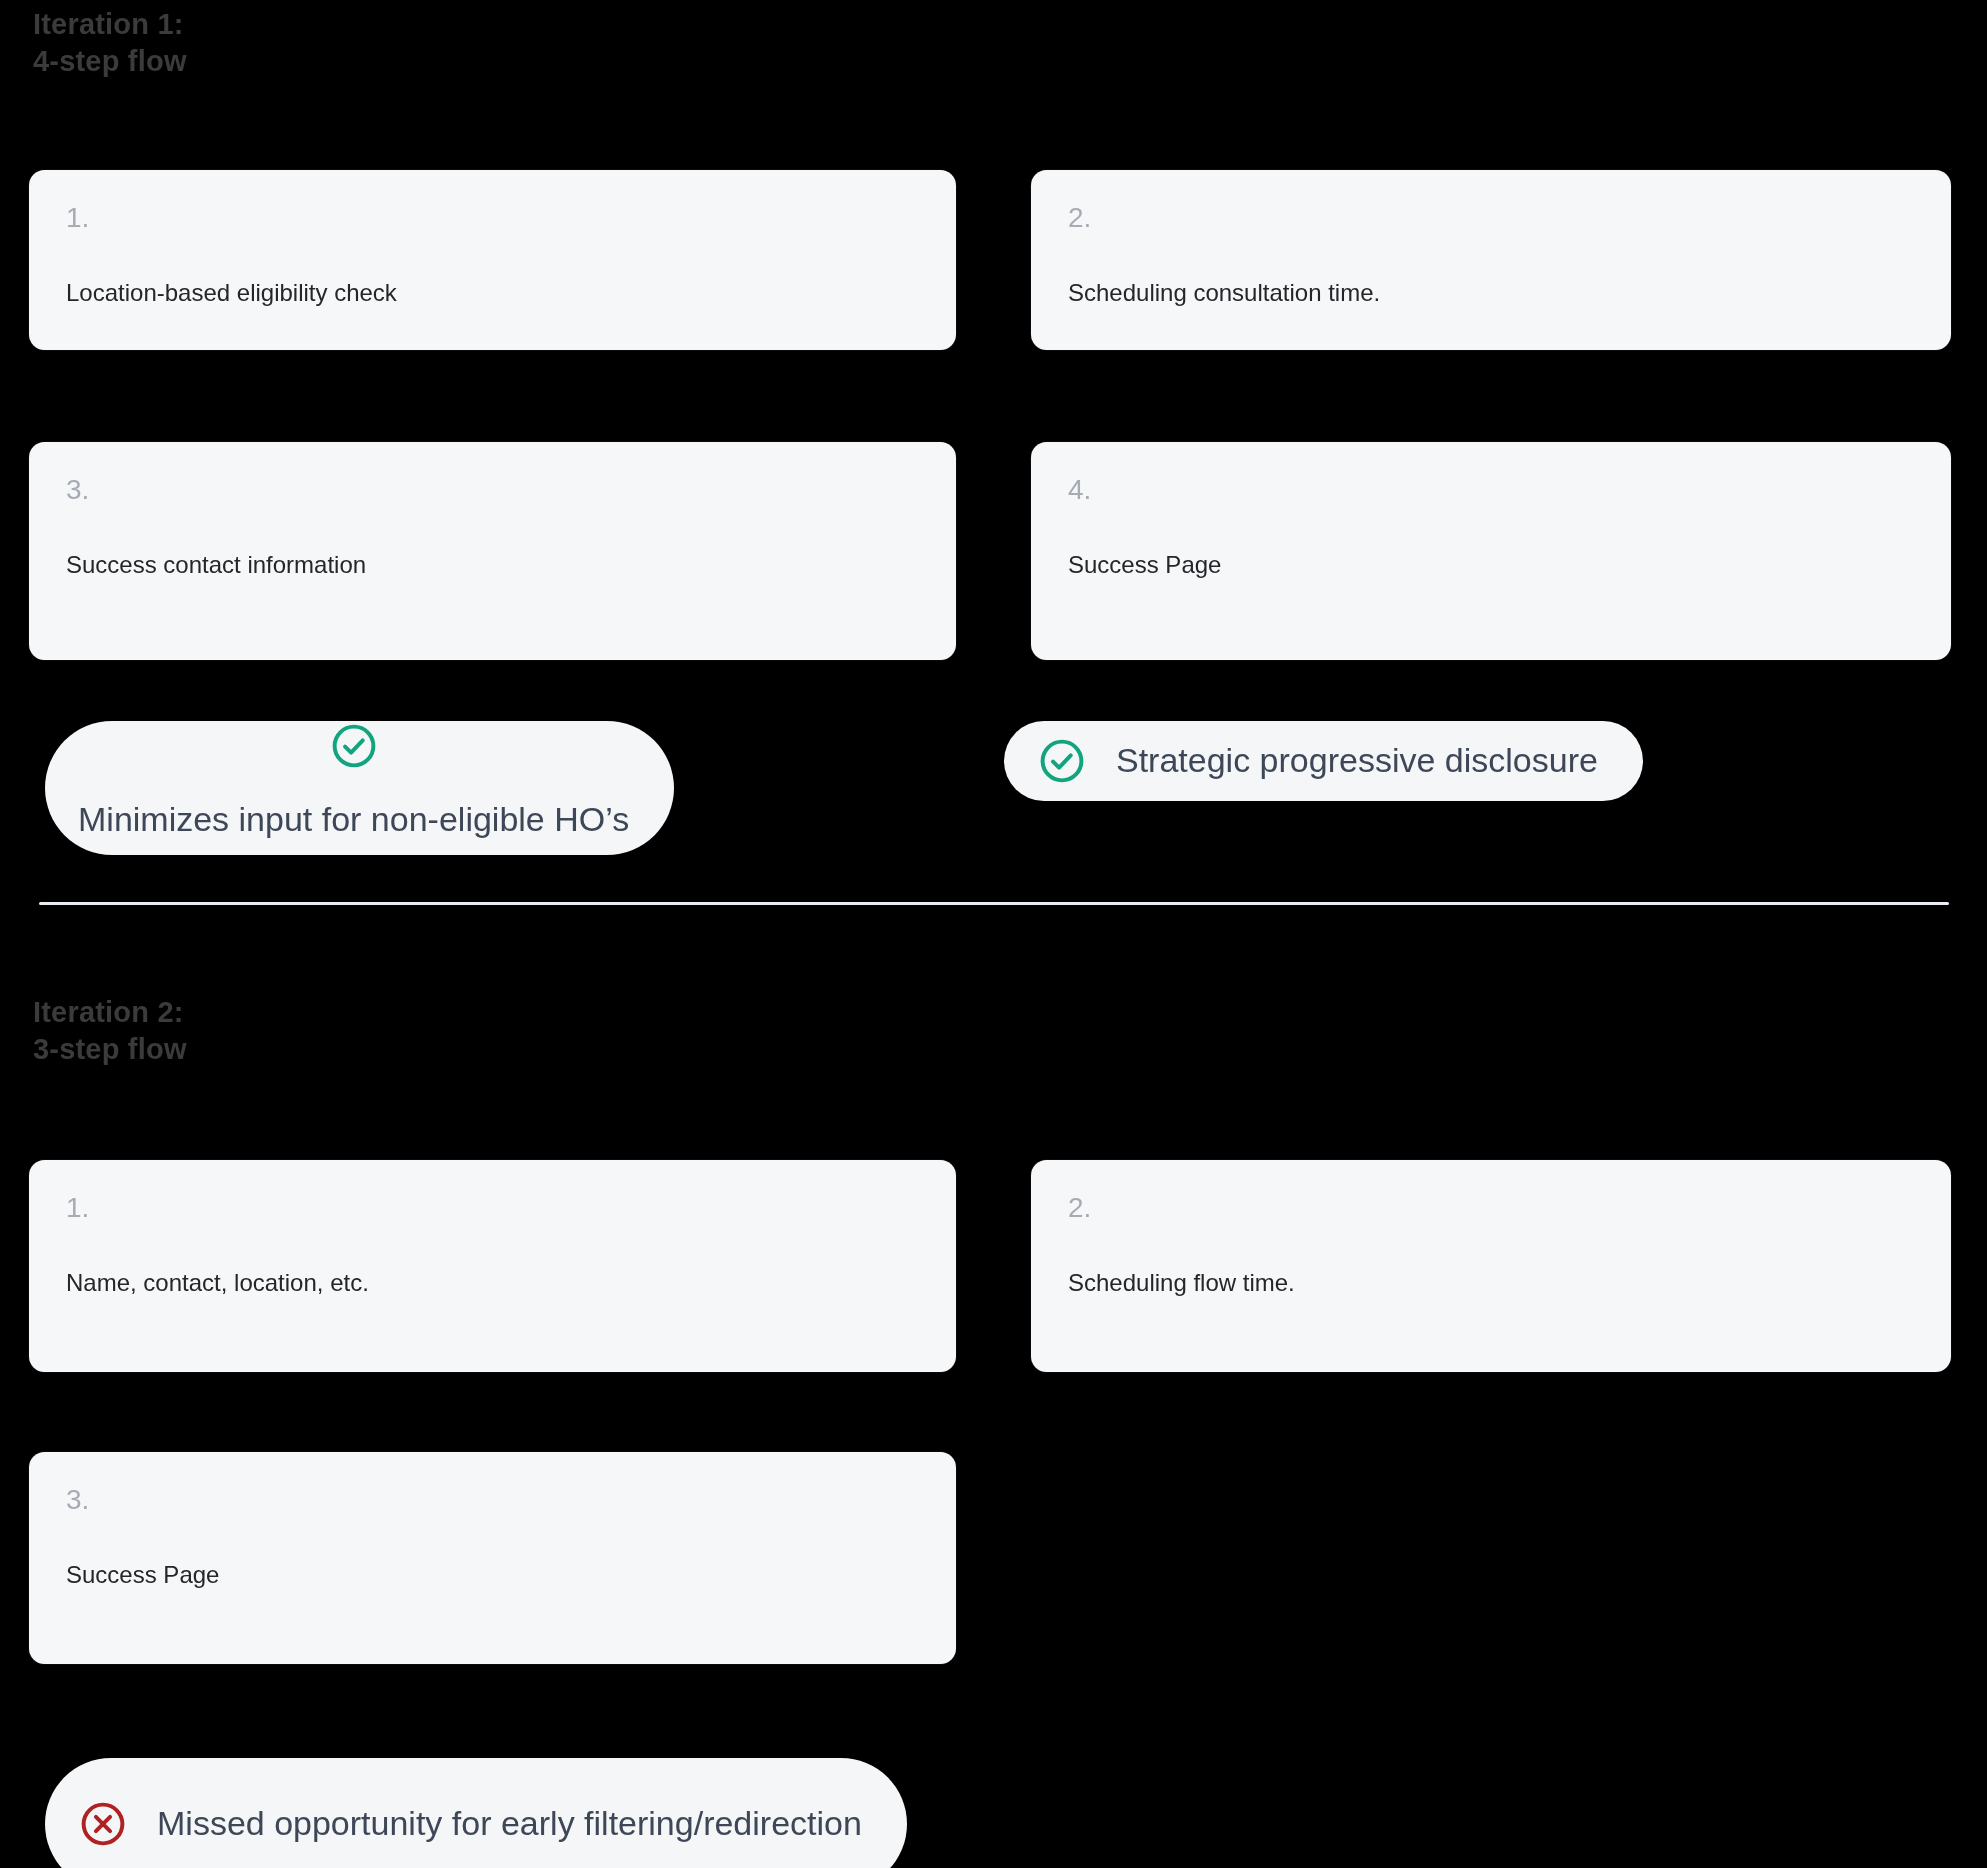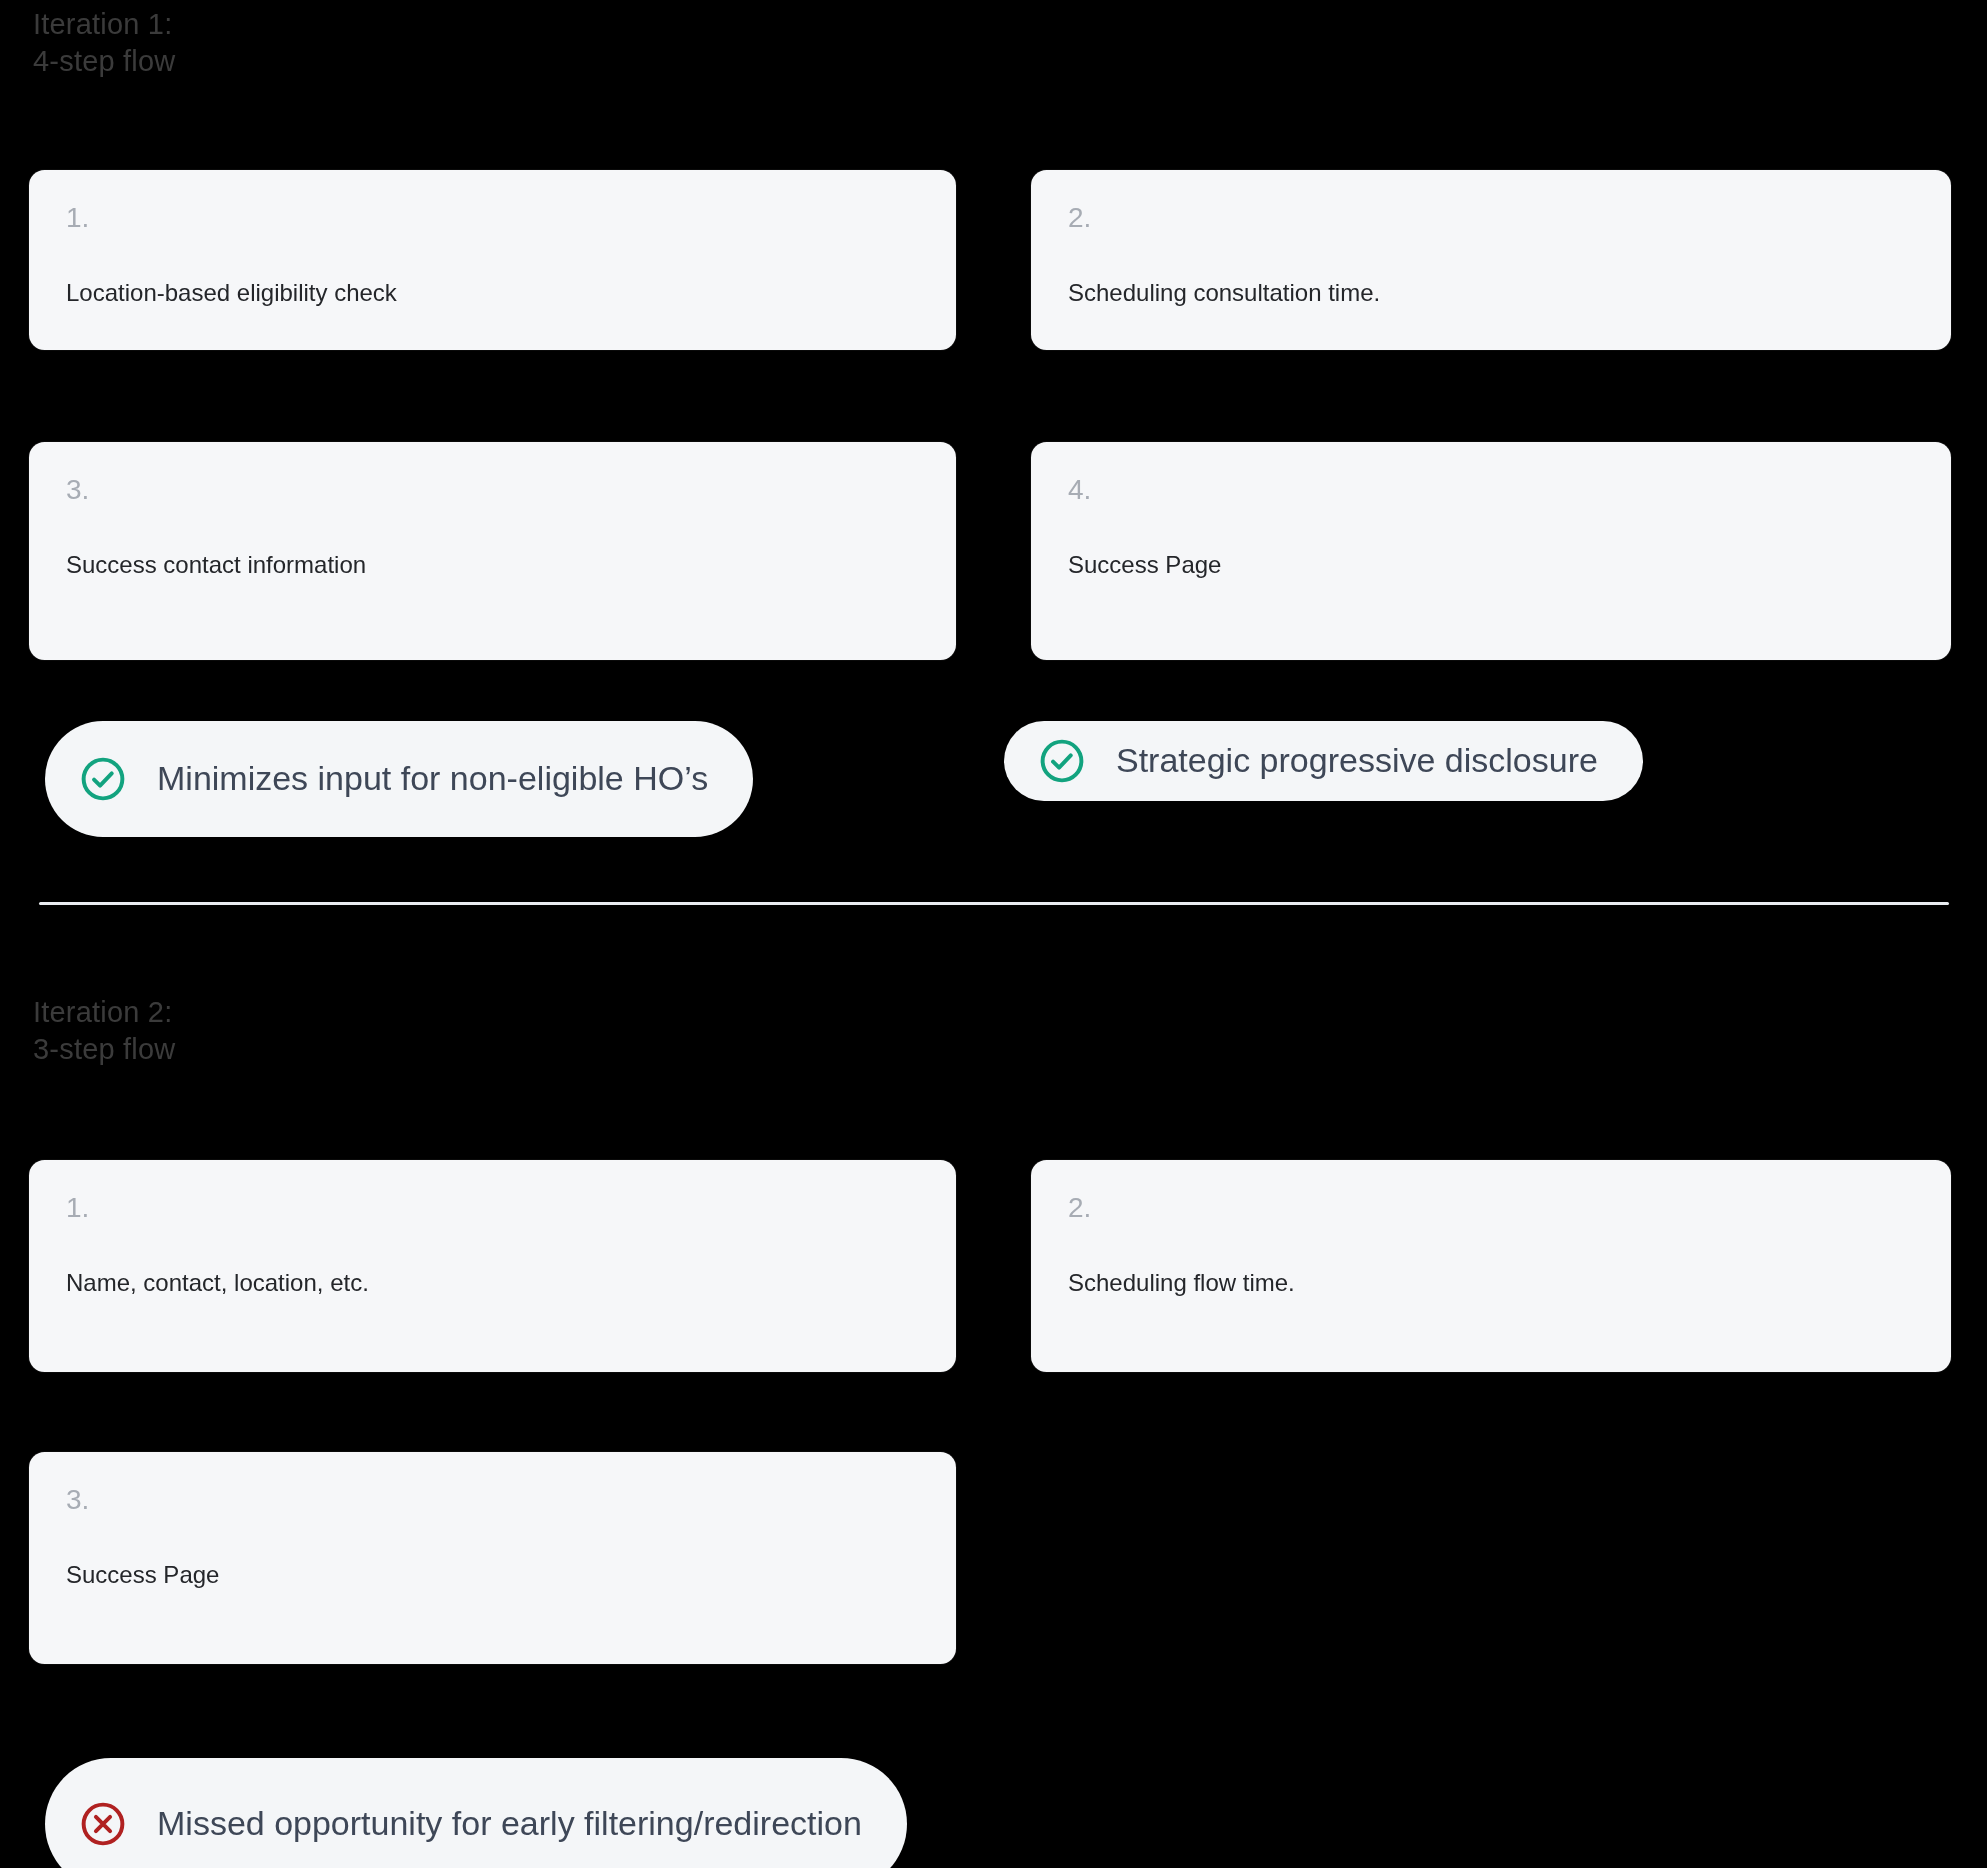--- a/index.html
+++ b/index.html
@@ -19,21 +19,21 @@
   .canvas {
     position: absolute;
     inset: 0;
     background: #000000;
   }
 
   
   .section-heading {
     position: absolute;
     color: #3b3b3b;
-    font-weight: normal;
+    font-weight: bold;
     font-size: 29px;
     line-height: 1.28;
     letter-spacing: 0.2px;
     white-space: pre-line;
     user-select: none;
   }
 
   
   .divider {
     position: absolute;
@@ -116,21 +116,21 @@
   <div class="card" style="left:29px;  top:442px;  width:927px;  height:218px;">
     <div class="card-num">3.</div>
     <div class="card-title">Success contact information</div>
   </div>
 
   <div class="card" style="left:1031px; top:442px; width:920px; height:218px;">
     <div class="card-num">4.</div>
     <div class="card-title">Success Page</div>
   </div>
 
-  <div class="pill" style="left:45px; top:721px; height:116px;">
+  <div class="pill" style="left:45px; top:721px; height:134px;flex-direction:column;">
     <svg class="pill-icon" viewBox="0 0 24 24" fill="none">
       <circle cx="12" cy="12" r="9.3" stroke="#12a37f" stroke-width="1.9"></circle>
       <path d="M7.7 12.3l2.9 2.9 5.6-5.9" stroke="#12a37f" stroke-width="1.9" stroke-linecap="round" stroke-linejoin="round"></path>
     </svg>
     <span class="pill-label">Minimizes input for non-eligible HO’s</span>
   </div>
 
   <div class="pill" style="left:1004px; top:721px; height:80px;text-align:center;">
     <svg class="pill-icon" viewBox="0 0 24 24" fill="none">
       <circle cx="12" cy="12" r="9.3" stroke="#12a37f" stroke-width="1.9"></circle>

